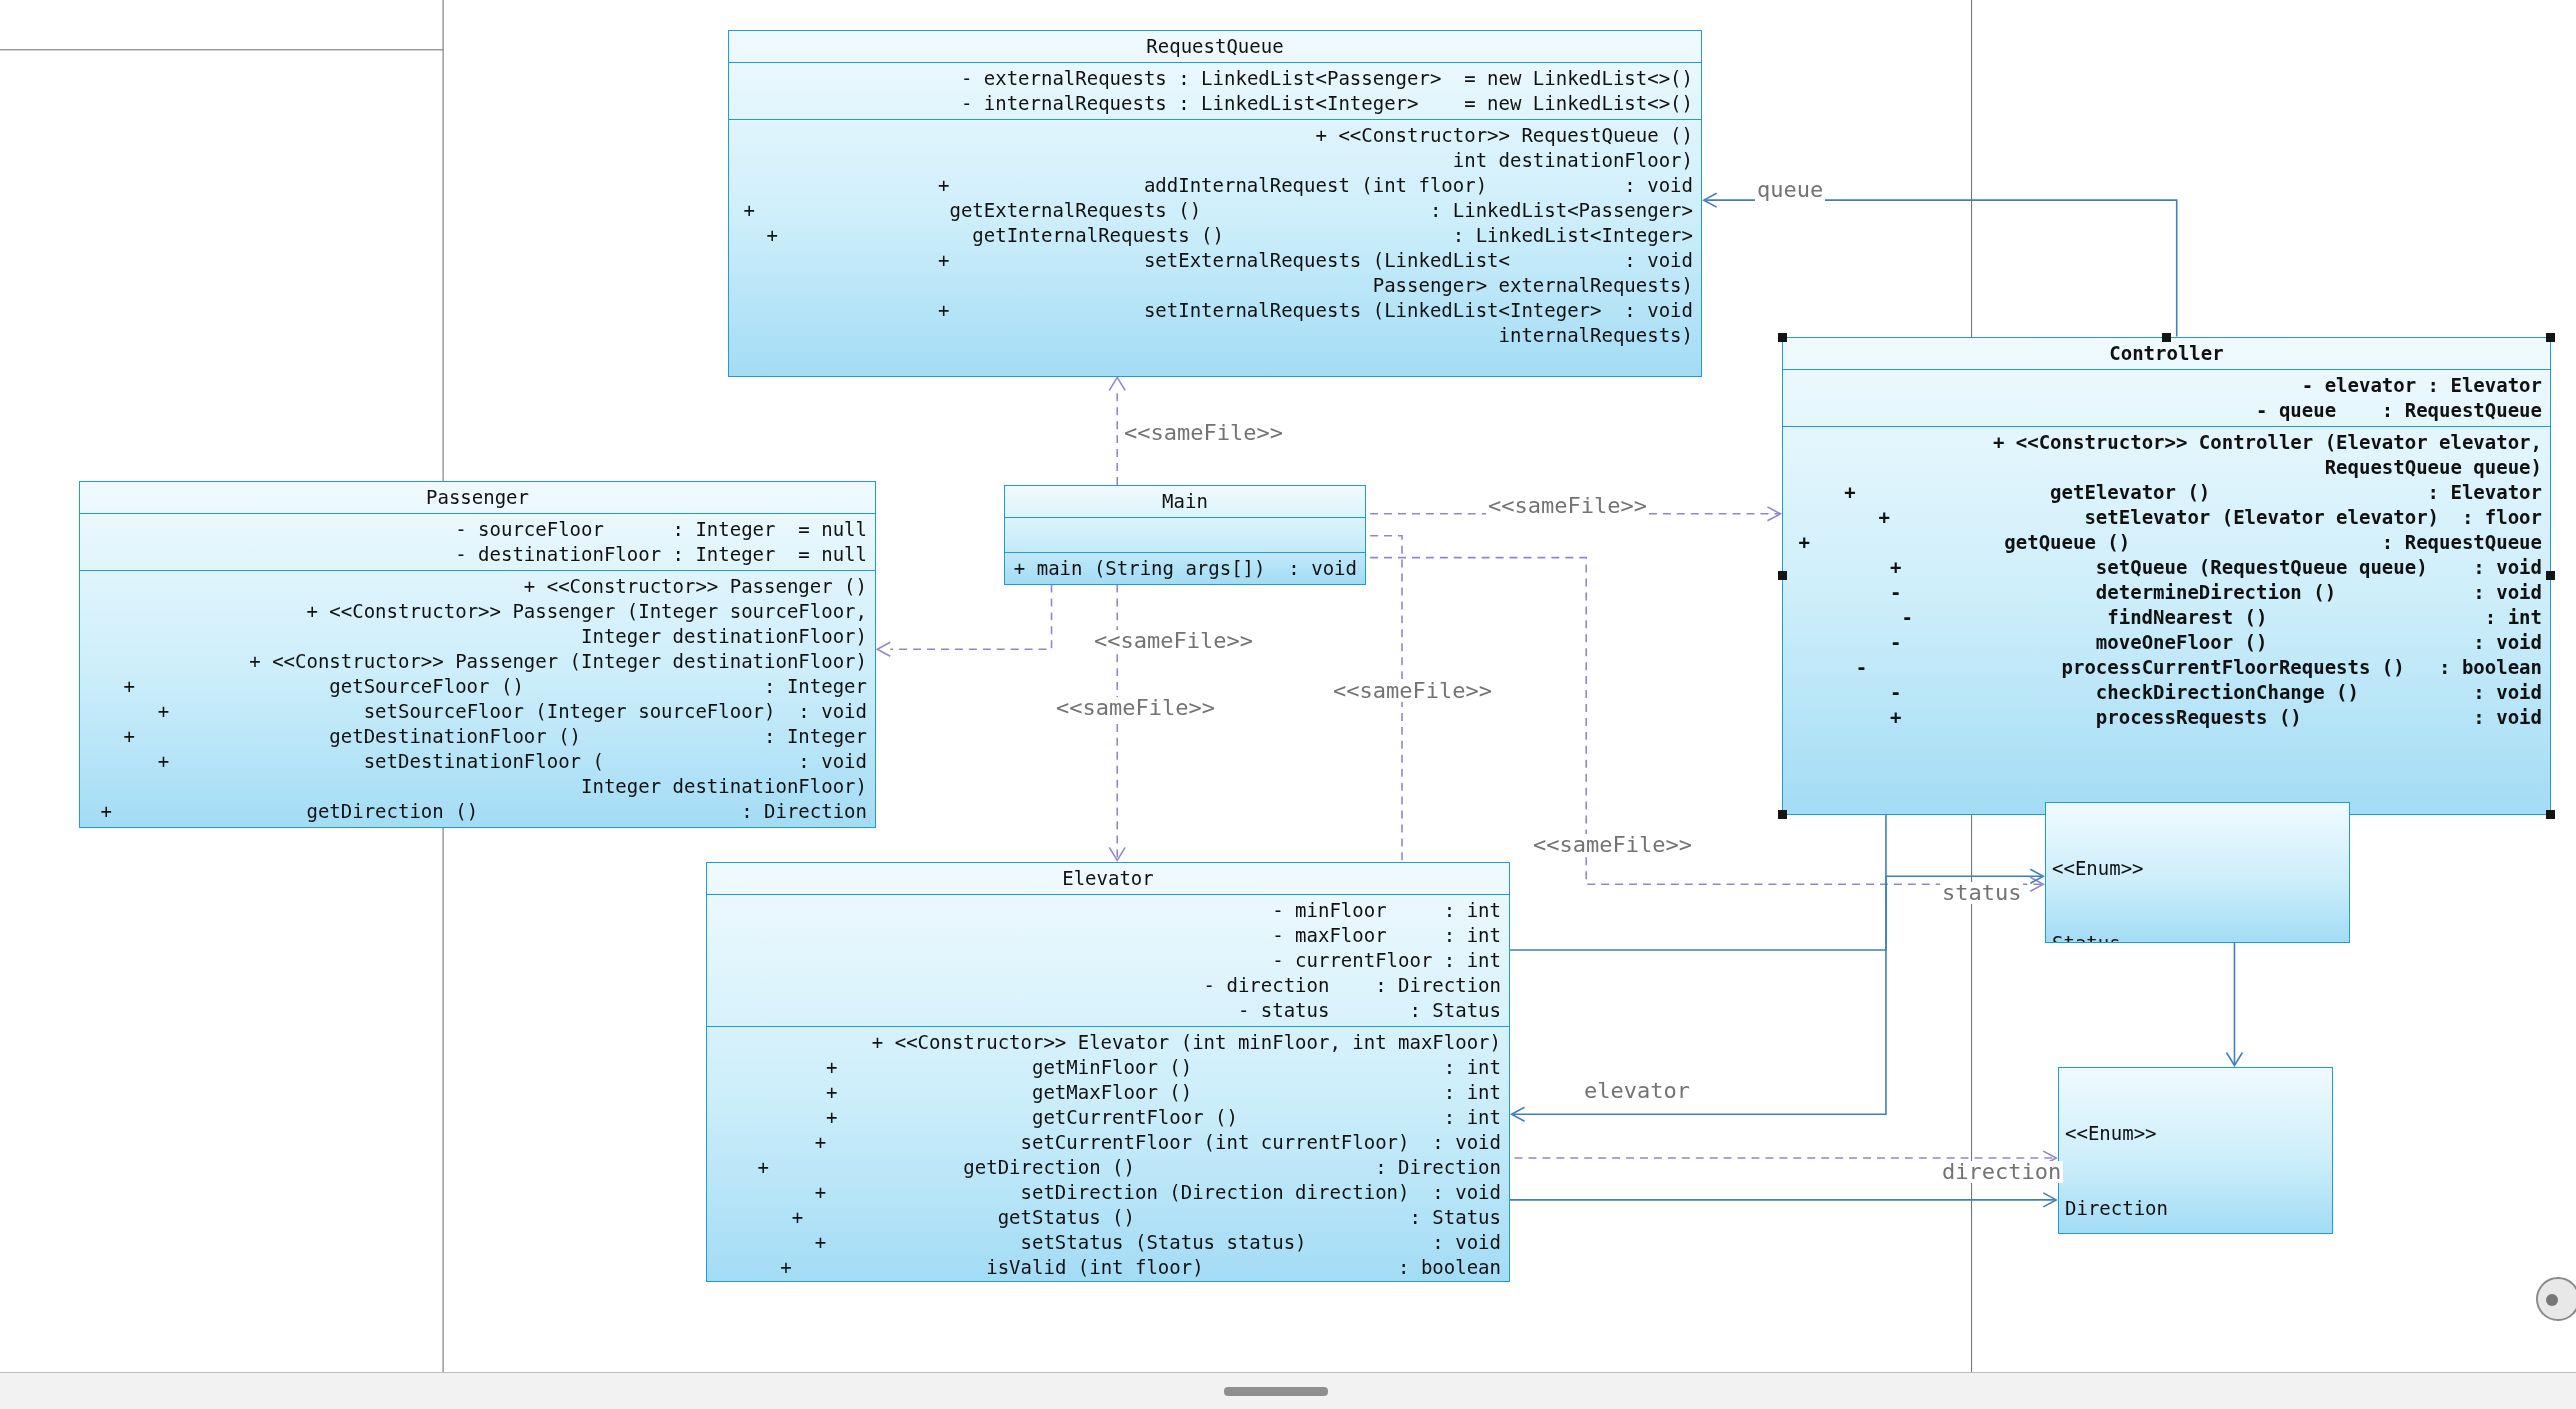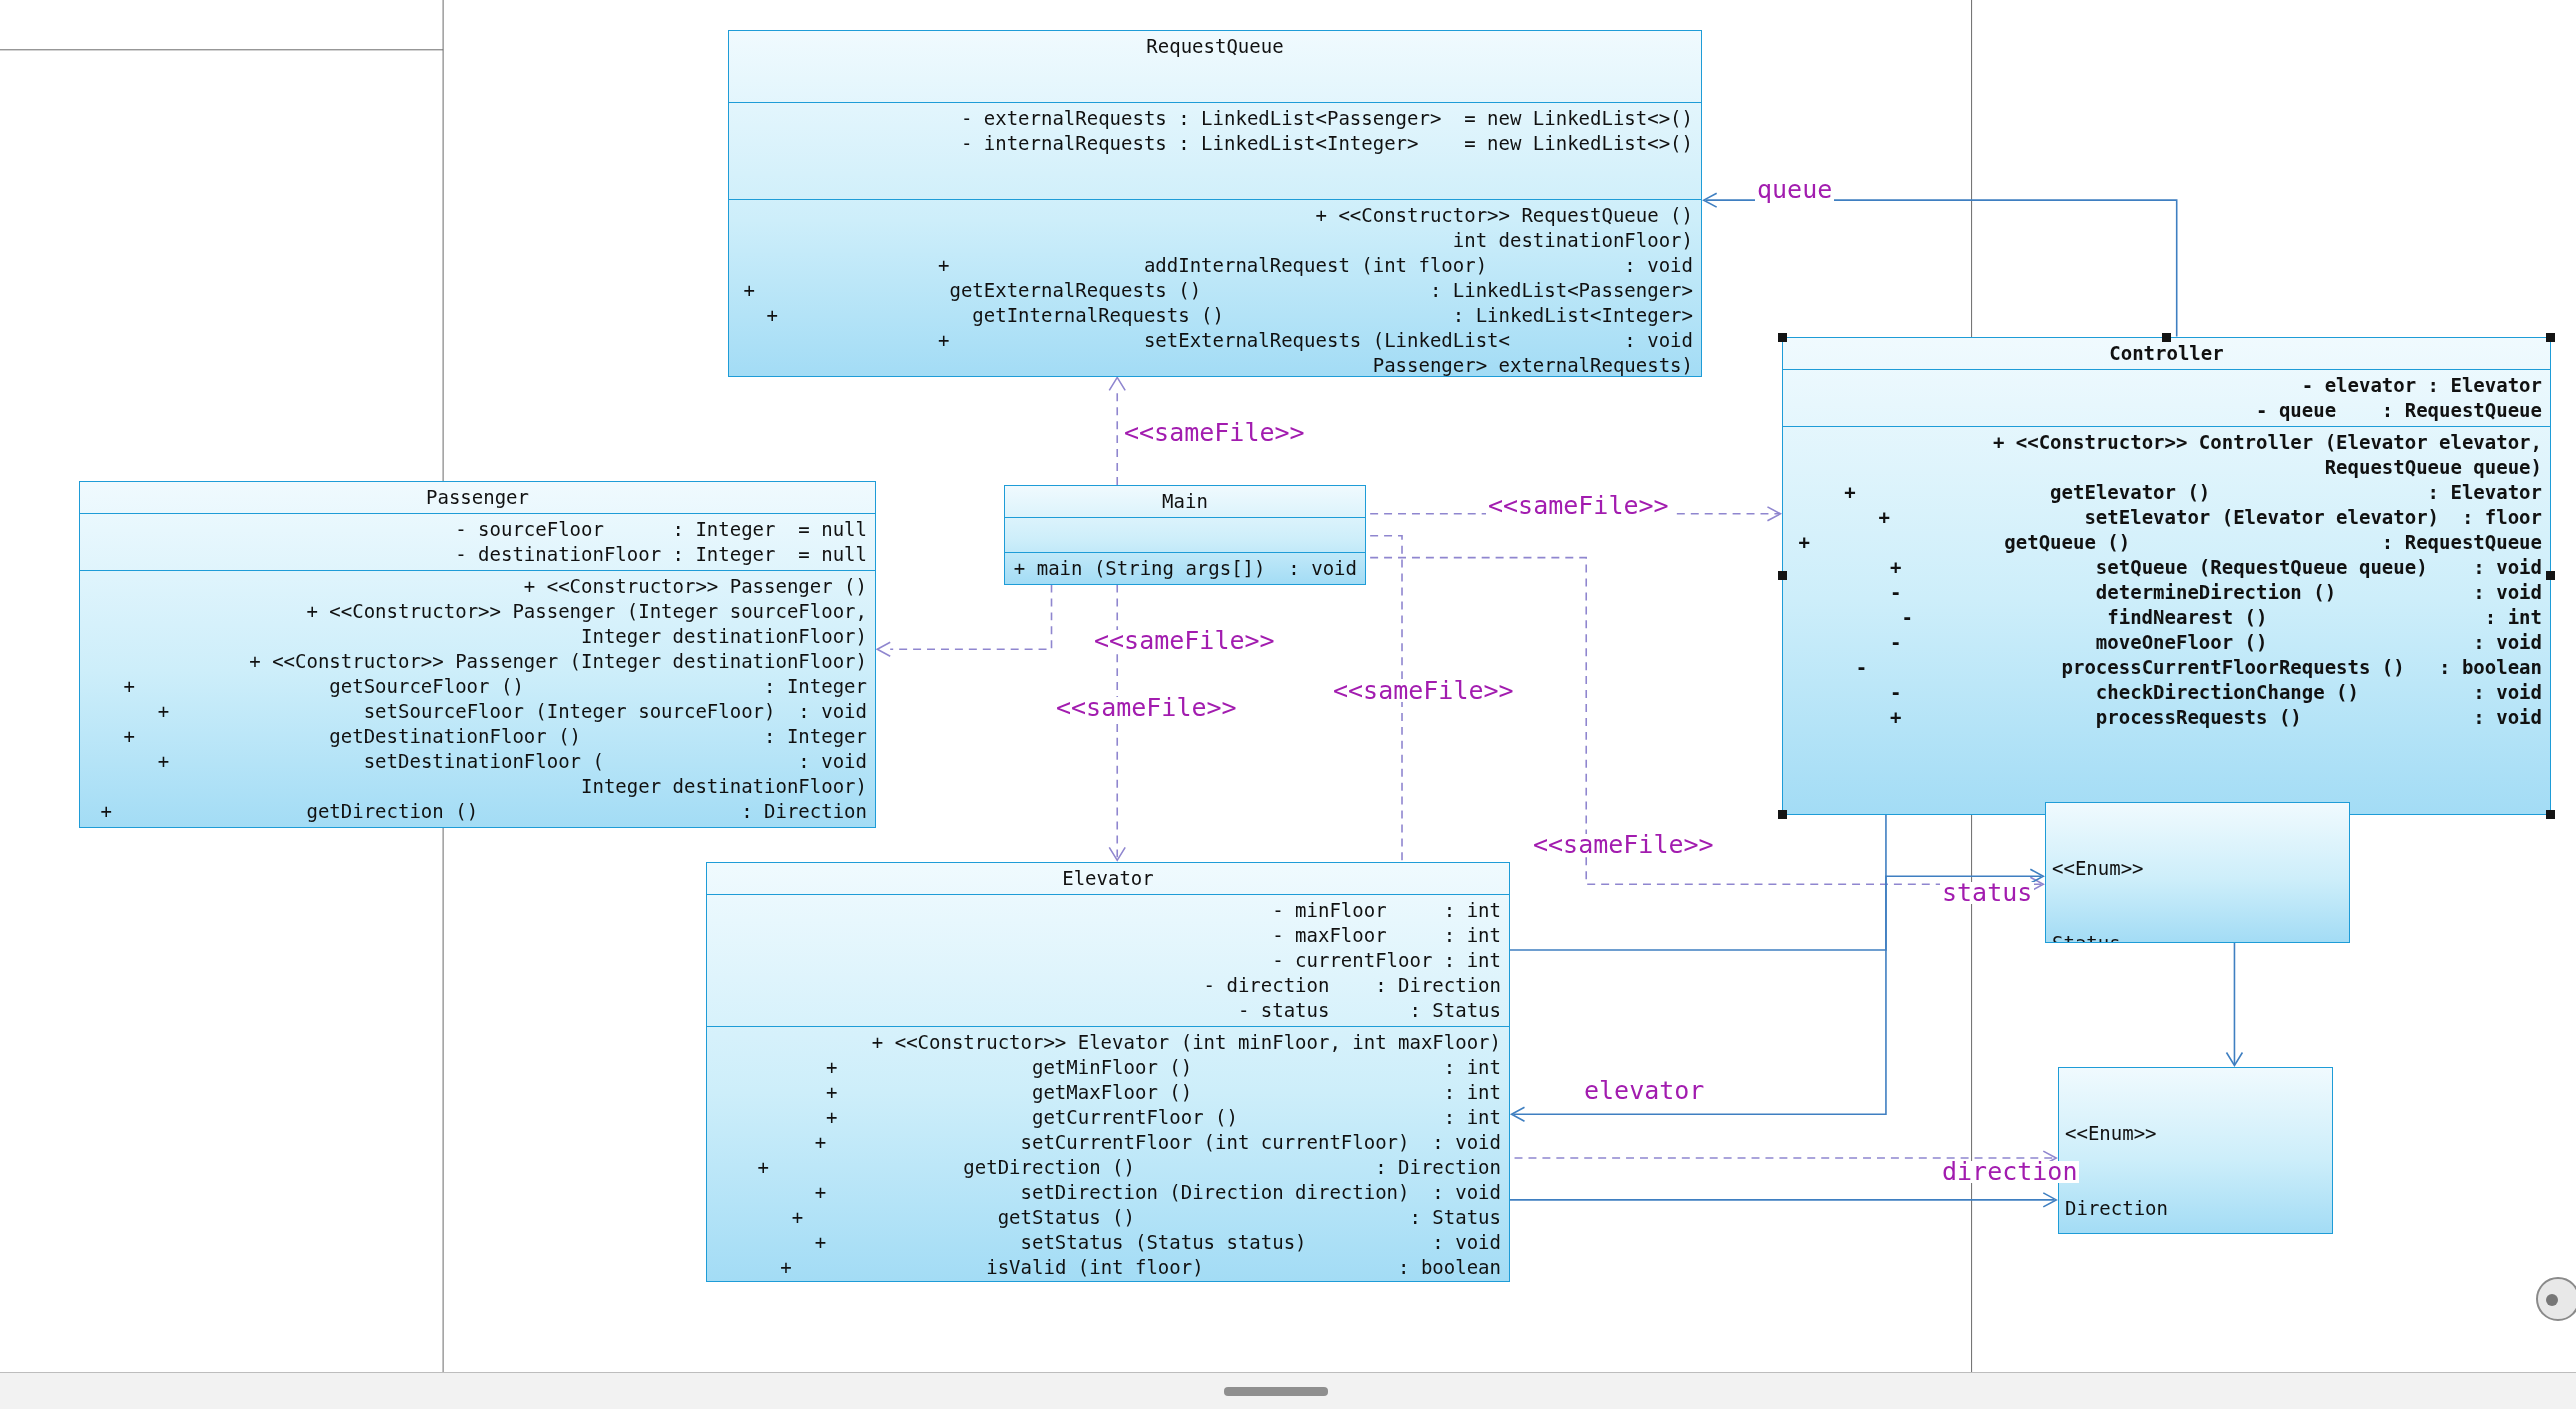--- a/index.html
+++ b/index.html
@@ -31,22 +31,22 @@
     display:flex;flex-direction:column;overflow:hidden;
     font-size:19px;line-height:25px;
   }
   .uml-title{flex:0 0 auto;text-align:center;padding:3px 6px;white-space:pre;}
   .uml-title2{flex:0 0 auto;padding:3px 6px;white-space:pre;}
   .uml-sec{flex:0 0 auto;border-top:1.6px solid var(--box_border);padding:3px 8px;text-align:right;}
   .uml-sec.grow{flex:1 1 auto;}
   .uml-sec .line{white-space:pre;}
   .handle{position:absolute;width:9px;height:9px;background:#141414;}
   .edge-label{
-    position:absolute;font-size:25px;line-height:22px;background:#ffffff;
-    padding:0 2px;white-space:pre;color:#a21caf;
+    position:absolute;font-size:22px;line-height:22px;background:#ffffff;
+    padding:0 2px;white-space:pre;color:#737373;
   }
   .scrollstrip{
     position:absolute;left:0;top:1372px;width:2576px;height:38px;
     background:#f2f2f2;border-top:1px solid #bdbdbd;box-sizing:border-box;
   }
   .scrollthumb{
     position:absolute;left:1224px;top:14px;width:104px;height:9px;
     background:#8f8f8f;border-radius:4px;
   }
   .float-btn{
@@ -95,21 +95,21 @@
     <path class="assoc" d="M1516,954 H1894 V880 H2050"></path>
     <path class="assoc-arrow" d="M2039,873 L2052,880 L2039,887"></path>
 
     <path class="assoc" d="M1516,1205 H2063"></path>
     <path class="assoc-arrow" d="M2052,1198 L2065,1205 L2052,1212"></path>
 
     <path class="assoc" d="M2244,736 V1069"></path>
     <path class="assoc-arrow" d="M2236,1057 L2244,1070 L2252,1057"></path>
   </svg>
 
-  <div class="uml-class" style="left:728px;top:30px;width:974px;height:347px;gap:40px;">
+  <div class="uml-class" style="left:728px;top:30px;width:974px;height:347px;">
     <div class="uml-title">RequestQueue</div>
     <div class="uml-sec">
 
     <div class="line">- externalRequests : LinkedList&lt;Passenger&gt;  = new LinkedList&lt;&gt;()</div>
         <div class="line">- internalRequests : LinkedList&lt;Integer&gt;    = new LinkedList&lt;&gt;()</div>
       </div>
     <div class="uml-sec grow">
 
     <div class="line">+ &lt;&lt;Constructor&gt;&gt; RequestQueue ()</div>
         <div class="line">                   int destinationFloor)</div>

